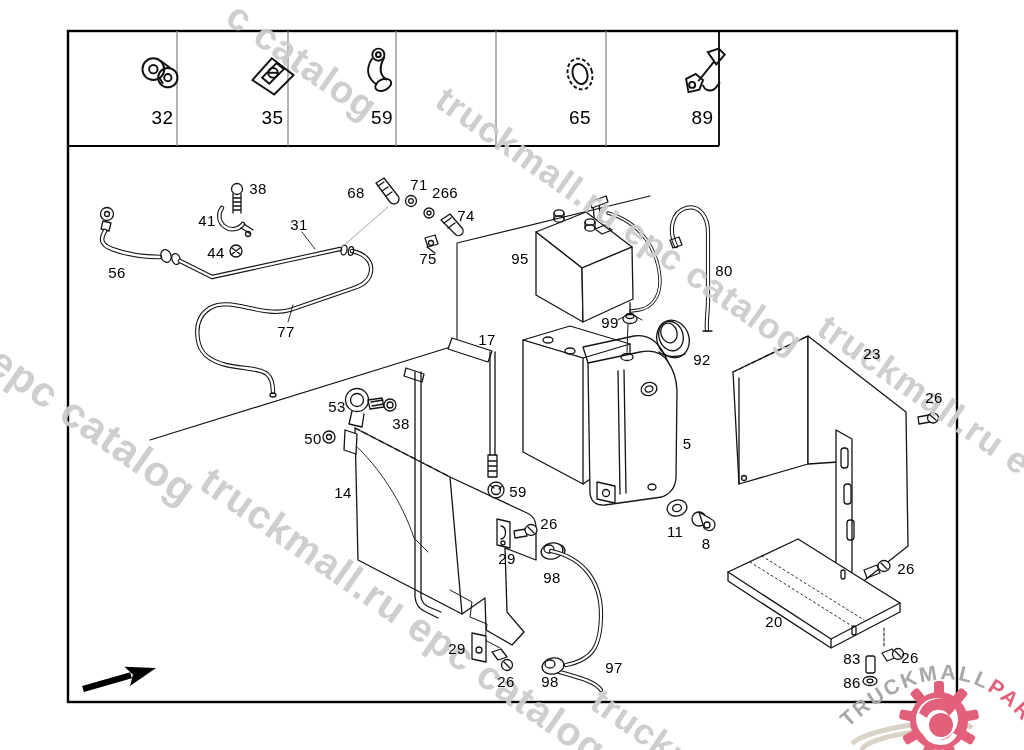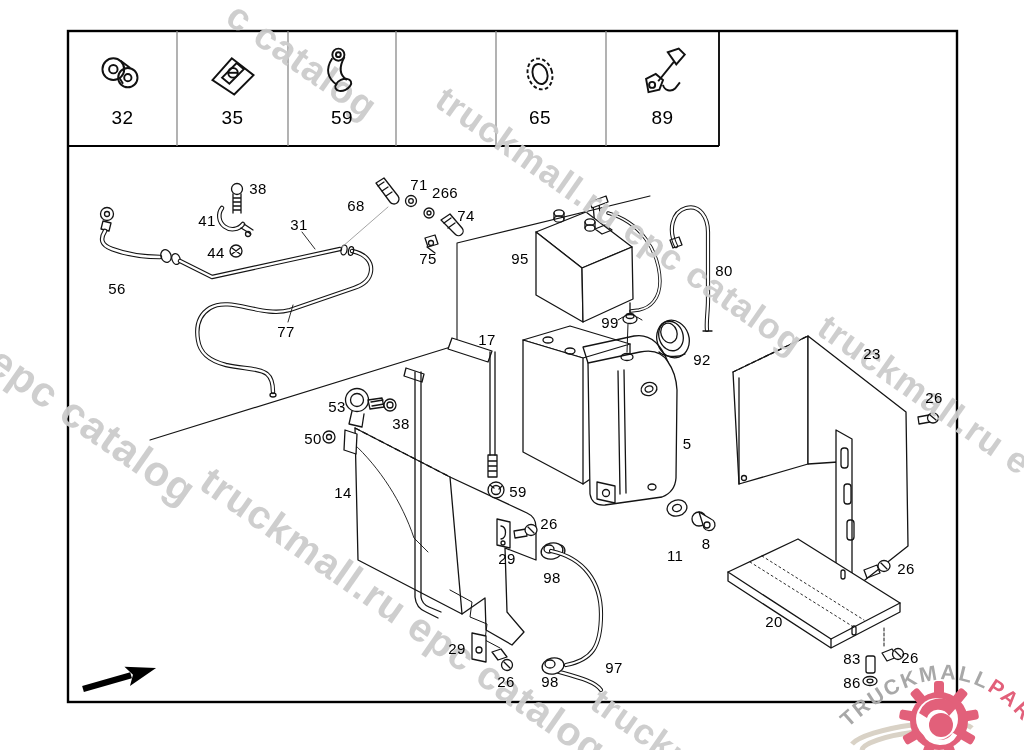--- a/index.html
+++ b/index.html
@@ -1,20 +1,20 @@
 <!DOCTYPE html>
 <html><head>
 <meta charset="utf-8">
 <style>
   html,body{margin:0;padding:0;background:#fff;}
   #stage{position:relative;width:1024px;height:750px;background:#fff;overflow:hidden;
          font-family:"Liberation Sans",sans-serif;}
   #diagram-svg{position:absolute;left:0;top:0;}
   .lay{position:absolute;left:0;top:0;width:100%;height:100%;pointer-events:none;}
-  .hcell{position:absolute;top:31px;height:115px;box-sizing:border-box;text-align:center;}
+  .hcell{position:absolute;top:31px;height:115px;box-sizing:border-box;text-align:center;margin-left:40px;}
   .hcell .cicon{display:block;margin:14px auto 0;width:58px;height:58px;}
   .hcell .cnum{font-size:19px;color:#000;margin-top:4px;letter-spacing:.5px;}
   .plabel{position:absolute;transform:translate(-50%,-50%);font-size:15px;color:#000;
           white-space:nowrap;letter-spacing:.3px;}
   .wm{position:absolute;transform-origin:0 0;transform:rotate(35deg);font-weight:bold;
       white-space:nowrap;letter-spacing:1px;opacity:.95;}
   svg *{vector-effect:none;}
 </style>
 </head>
 <body>
@@ -396,44 +396,44 @@
         <svg class="cicon" viewBox="0 0 48 48">
           <use href="#icon-bracket-assembly"></use>
         </svg>
         <div class="cnum">89</div>
       </div>
     </div>
 <div id="label-layer" class="lay">
       <div class="plabel" style="left: 258px; top: 188px;">38</div>
       <div class="plabel" style="left: 207px; top: 220px;">41</div>
       <div class="plabel" style="left: 216px; top: 252px;">44</div>
-      <div class="plabel" style="left: 117px; top: 288px;">56</div>
+      <div class="plabel" style="left: 117px; top: 272px;">56</div>
       <div class="plabel" style="left: 299px; top: 224px;">31</div>
       <div class="plabel" style="left: 286px; top: 331px;">77</div>
-      <div class="plabel" style="left: 356px; top: 192px; margin-top: 13px;">68</div>
+      <div class="plabel" style="left: 356px; top: 192px;">68</div>
       <div class="plabel" style="left: 419px; top: 184px;">71</div>
       <div class="plabel" style="left: 445px; top: 192px;">266</div>
       <div class="plabel" style="left: 466px; top: 215px;">74</div>
       <div class="plabel" style="left: 428px; top: 258px;">75</div>
       <div class="plabel" style="left: 520px; top: 258px;">95</div>
       <div class="plabel" style="left: 724px; top: 270px;">80</div>
       <div class="plabel" style="left: 610px; top: 322px;">99</div>
       <div class="plabel" style="left: 702px; top: 359px;">92</div>
       <div class="plabel" style="left: 872px; top: 353px;">23</div>
       <div class="plabel" style="left: 934px; top: 397px;">26</div>
       <div class="plabel" style="left: 487px; top: 339px;">17</div>
       <div class="plabel" style="left: 337px; top: 406px;">53</div>
       <div class="plabel" style="left: 401px; top: 423px;">38</div>
       <div class="plabel" style="left: 313px; top: 438px;">50</div>
       <div class="plabel" style="left: 687px; top: 443px;">5</div>
       <div class="plabel" style="left: 343px; top: 492px;">14</div>
       <div class="plabel" style="left: 518px; top: 491px;">59</div>
       <div class="plabel" style="left: 549px; top: 523px;">26</div>
       <div class="plabel" style="left: 507px; top: 558px;">29</div>
-      <div class="plabel" style="left: 675px; top: 555px;">11</div>
+      <div class="plabel" style="left: 675px; top: 531px;">11</div>
       <div class="plabel" style="left: 706px; top: 543px;">8</div>
       <div class="plabel" style="left: 552px; top: 577px;">98</div>
       <div class="plabel" style="left: 906px; top: 568px;">26</div>
       <div class="plabel" style="left: 614px; top: 623px; margin-top: 44px;">97</div>
       <div class="plabel" style="left: 774px; top: 621px;">20</div>
       <div class="plabel" style="left: 457px; top: 648px;">29</div>
       <div class="plabel" style="left: 506px; top: 681px;">26</div>
       <div class="plabel" style="left: 550px; top: 681px;">98</div>
       <div class="plabel" style="left: 852px; top: 658px; text-align: center;">83</div>
       <div class="plabel" style="left: 910px; top: 657px;">26</div>

